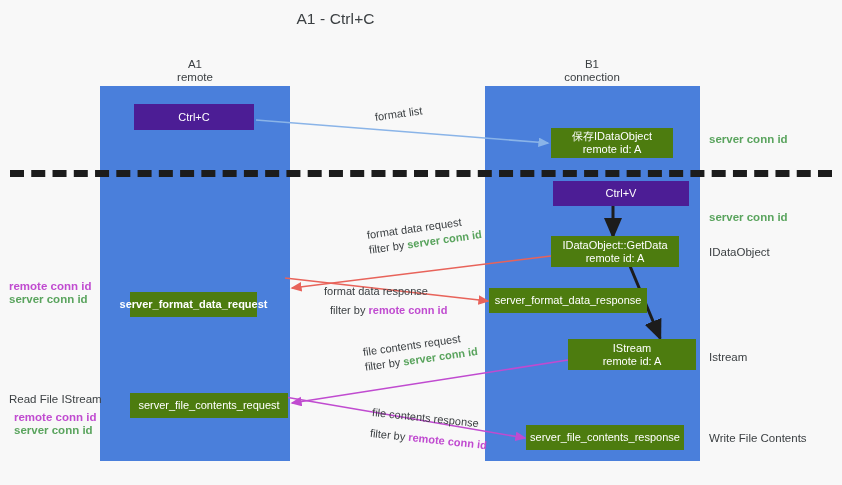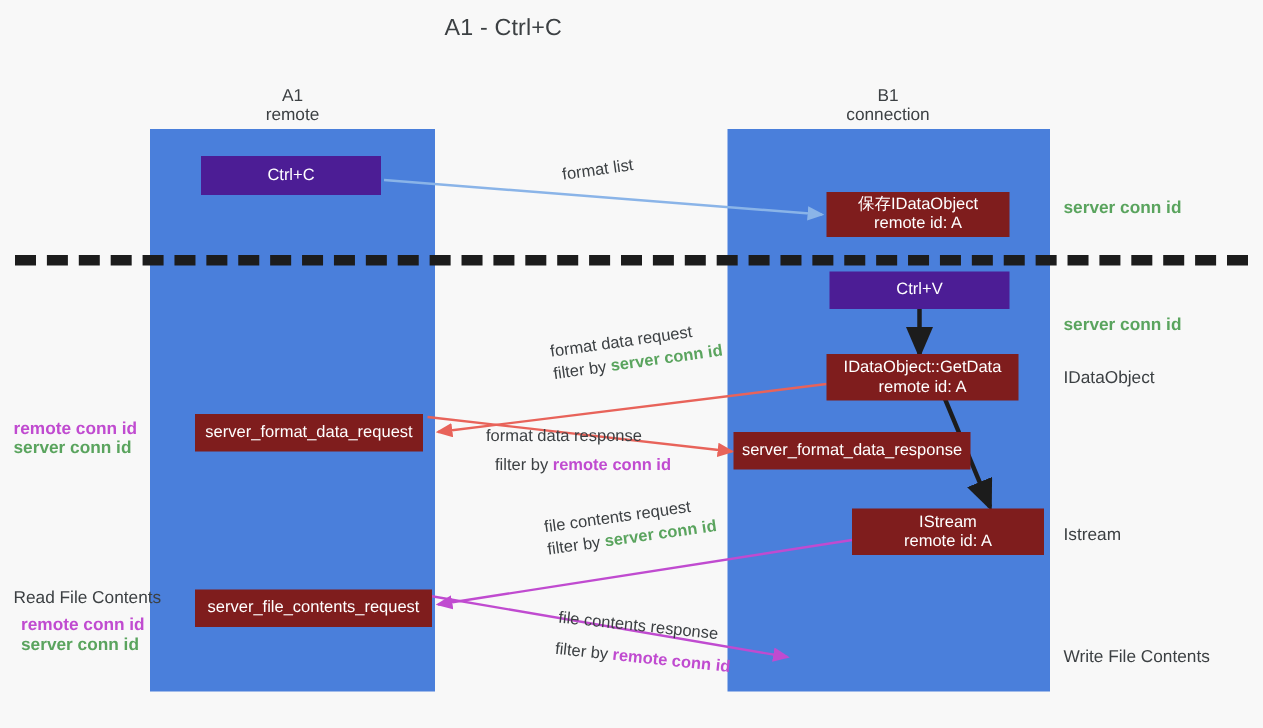--- a/index.html
+++ b/index.html
@@ -73,21 +73,21 @@
     align-items: center;
     justify-content: center;
     color: #ffffff;
     font-size: 11px;
     line-height: 13px;
     text-align: center;
     padding: 2px 4px;
   }
   .box.green { background: #4c1d95; }
   .box.orange { background: #fbb martin; }
-  .box.orange { background: #7f1d1d; }
+  .box.orange { background: #4d7c0f; }
   .box .l2 { display: block; }
 
   
   .side-label {
     position: absolute;
     font-size: 11.5px;
     line-height: 14px;
     color: #3c4043;
     white-space: nowrap;
   }
@@ -171,57 +171,60 @@
 
   <div class="box green" style="left:134px; top:104px; width:120px; height:26px;">
     <span>Ctrl+C</span>
   </div>
 
   <div class="box orange" style="left:551px; top:128px; width:122px; height:30px;">
     <span>保存IDataObject</span>
     <span class="l2">remote id: A</span>
   </div>
 
-  <div class="box green" style="left:553px; top:181px; width:120px; height:25px;">
+  <div class="box green" style="left:553px; top:181px; width:136px; height:25px;">
     <span>Ctrl+V</span>
   </div>
 
   <div class="box orange" style="left:551px; top:236px; width:128px; height:31px;">
     <span>IDataObject::GetData</span>
     <span class="l2">remote id: A</span>
   </div>
 
-  <div class="box orange" style="left:130px; top:276px; width:152px; height:25px;">
+  <div class="box orange" style="left:130px; top:292px; width:127px; height:25px;font-weight:bold;">
     <span>server_format_data_request</span>
   </div>
 
   <div class="box orange" style="left:489px; top:288px; width:158px; height:25px;">
     <span>server_format_data_response</span>
   </div>
 
   <div class="box orange" style="left:568px; top:339px; width:128px; height:31px;">
     <span>IStream</span>
     <span class="l2">remote id: A</span>
   </div>
 
   <div class="box orange" style="left:130px; top:393px; width:158px; height:25px;">
     <span>server_file_contents_request</span>
   </div>
 
+  <div class="box orange" style="left:526px; top:425px; width:158px; height:25px;">
+    <span>server_file_contents_response</span>
+  </div>
 
   <div class="side-label green-t" style="left:709px; top:132px;">server conn id</div>
   <div class="side-label green-t" style="left:709px; top:210px;">server conn id</div>
   <div class="side-label plain" style="left:709px; top:245px;">IDataObject</div>
   <div class="side-label plain" style="left:709px; top:350px;">Istream</div>
   <div class="side-label plain" style="left:709px; top:431px;">Write File Contents</div>
 
   <div class="side-label purple-t" style="left:9px; top:279px;">remote conn id</div>
   <div class="side-label green-t" style="left:9px; top:292px;">server conn id</div>
 
-  <div class="side-label plain" style="left:9px; top:392px;">Read File Contents</div>
+  <div class="side-label plain" style="left:9px; top:392px;">Read File IStream</div>
   <div class="side-label purple-t" style="left:14px; top:410px;">remote conn id</div>
   <div class="side-label green-t" style="left:14px; top:423px;">server conn id</div>
 
   <div class="edge-label rot-l" style="left:374px; top:110px;">
     <div><span>format list</span></div>
   </div>
 
   <div class="edge-label rot-l" style="left:366px; top:228px;">
     <div><span>format data request</span></div>
     <div>

